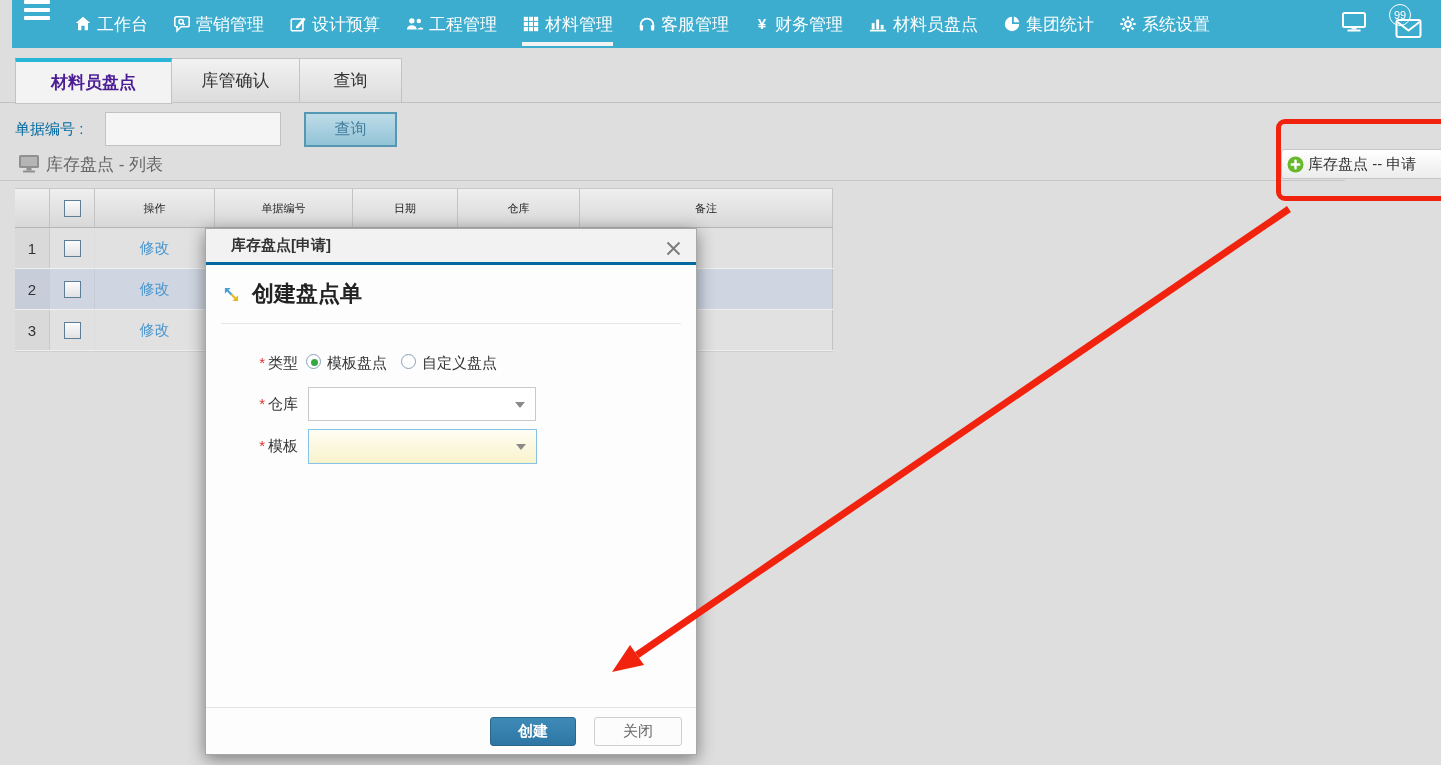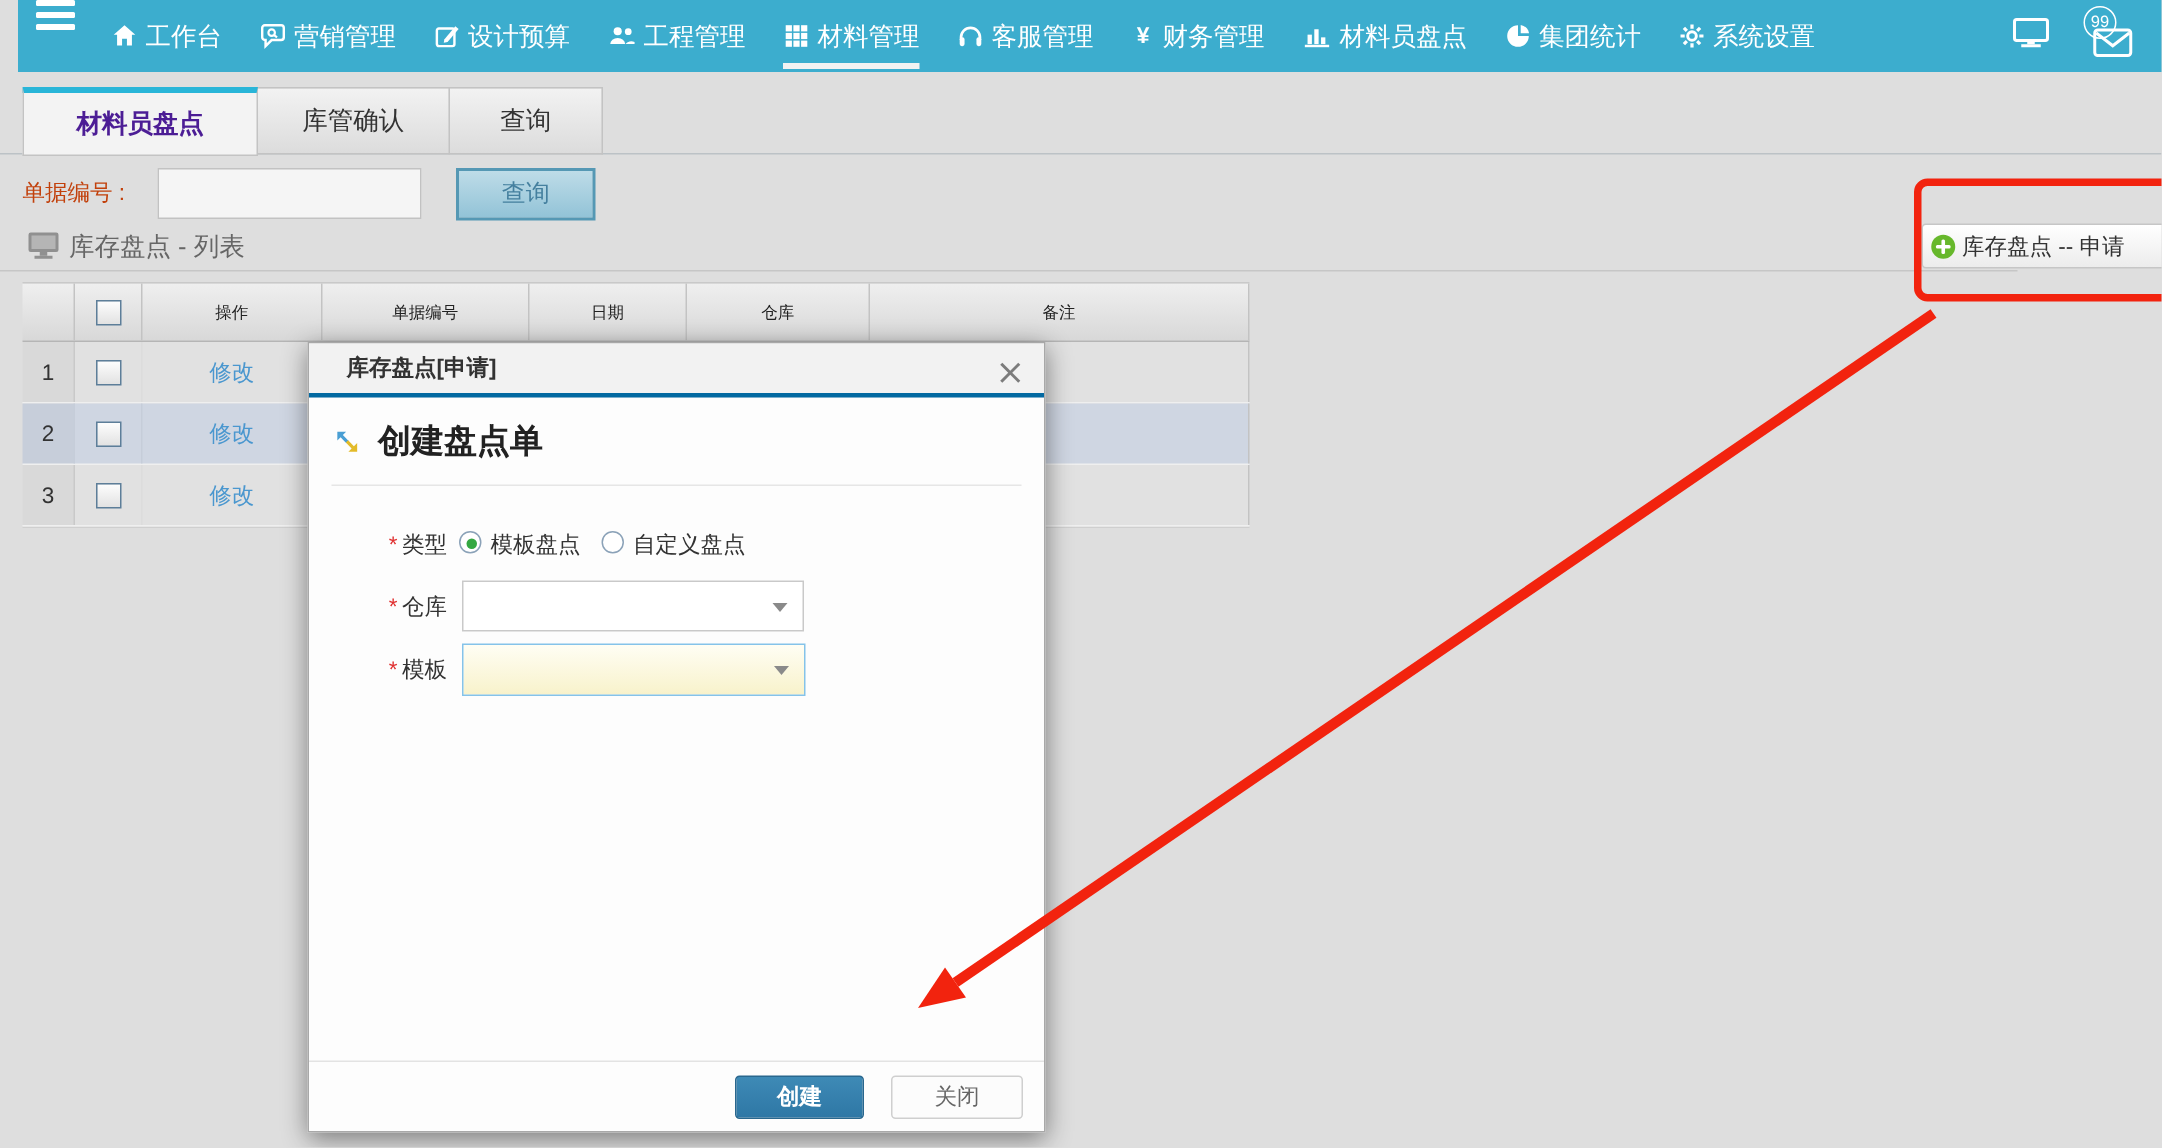--- a/index.html
+++ b/index.html
@@ -22,21 +22,21 @@
   .edge-sliver { position:absolute; right:0; top:8px; width:4px; height:32px; background:#e84b2d; }
 
   
   .tabstrip { position:absolute; left:0; top:48px; width:1441px; height:55px; border-bottom:1px solid #bcc2c6; }
   .tabs { position:absolute; left:15px; top:10px; display:flex; }
   .tab { height:45px; display:flex; align-items:center; justify-content:center; font-size:17px; color:#333; background:linear-gradient(#f2f2f2,#dcdcdc); border:1px solid #c3c3c3; border-left:none; cursor:pointer; }
   .tab:first-child { border-left:1px solid #c3c3c3; }
   .tab.active { background:#f3f3f3; border-top:4px solid #29b5d8; font-weight:bold; color:#4c1d95; height:46px; margin-bottom:-1px; }
 
   
-  .toolbar-label { position:absolute; left:15px; top:112px; height:34px; line-height:34px; font-size:15px; color:#c2410c; }
+  .toolbar-label { position:absolute; left:15px; top:112px; height:34px; line-height:34px; font-size:15px; color:#0369a1; }
   .doc-input { position:absolute; left:105px; top:112px; width:176px; height:34px; background:#f5f5f5; border:1px solid #c2c2c2; font-size:15px; padding:0 8px; color:#333; }
   .search-btn { position:absolute; left:304px; top:112px; width:93px; height:35px; background:linear-gradient(#bedce8,#92c3d7); border:2px solid #5598b4; color:#45809f; font-size:16px; cursor:pointer; }
 
   
   .section-row { position:absolute; left:0; top:150px; width:1345px; height:31px; border-bottom:1px solid #c6c6c6; }
   .section-row .mon { position:absolute; left:18px; top:4px; }
   .section-title { position:absolute; left:46px; top:3px; font-size:17px; color:#666; }
 
   
   .apply-btn { position:absolute; left:1281px; top:149px; width:170px; height:30px; background:linear-gradient(#ffffff,#ececec); border:1px solid #c6c6c6; border-radius:3px; display:flex; align-items:center; gap:4px; padding-left:5px; font-size:15px; color:#333; cursor:pointer; white-space:nowrap; }

